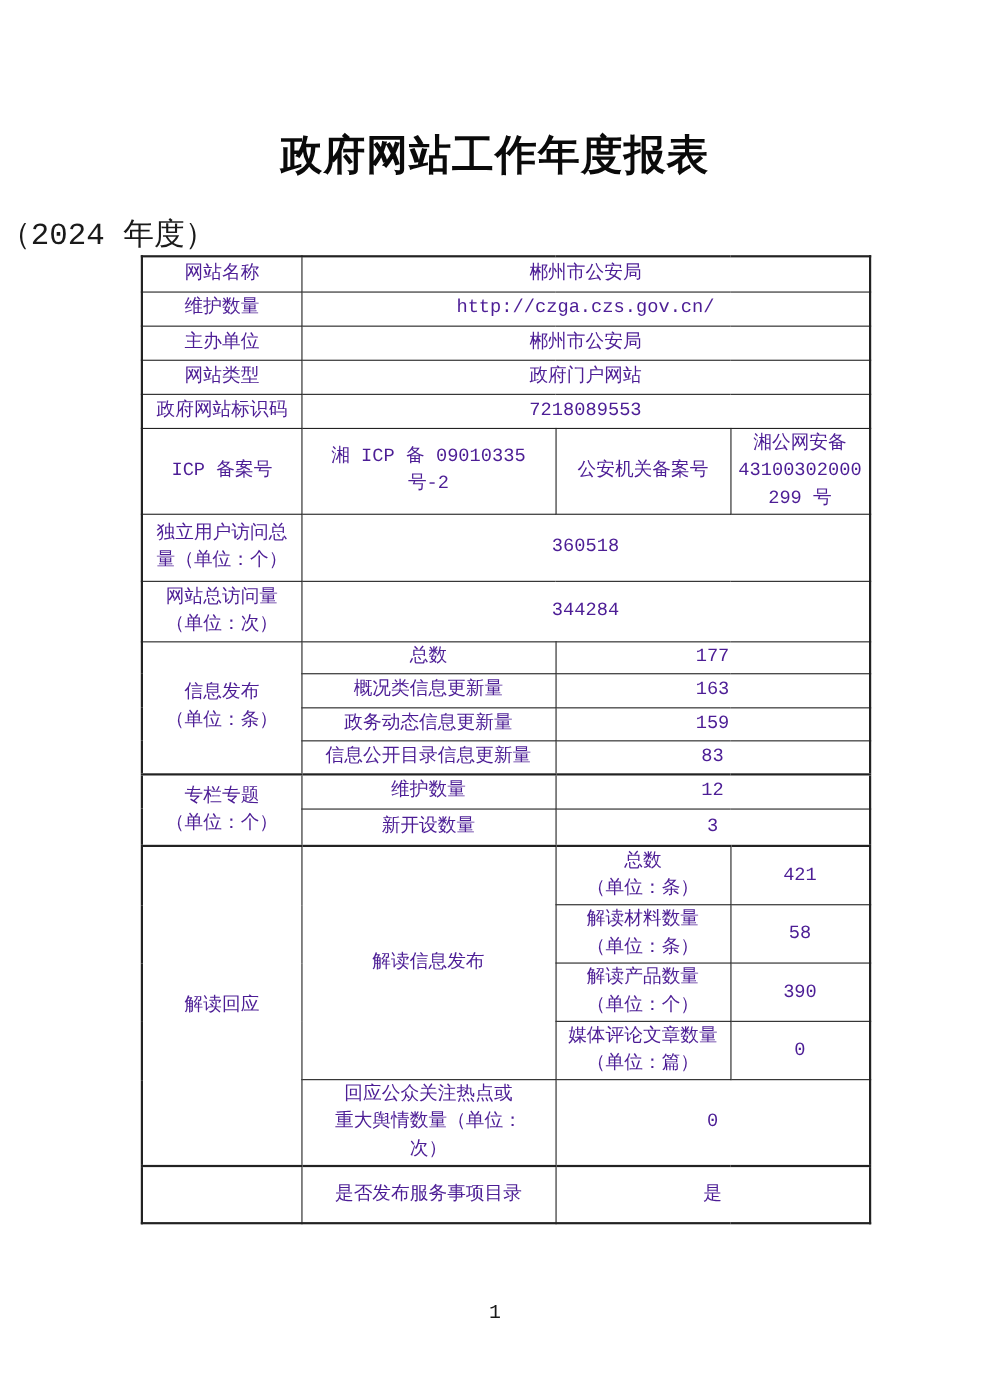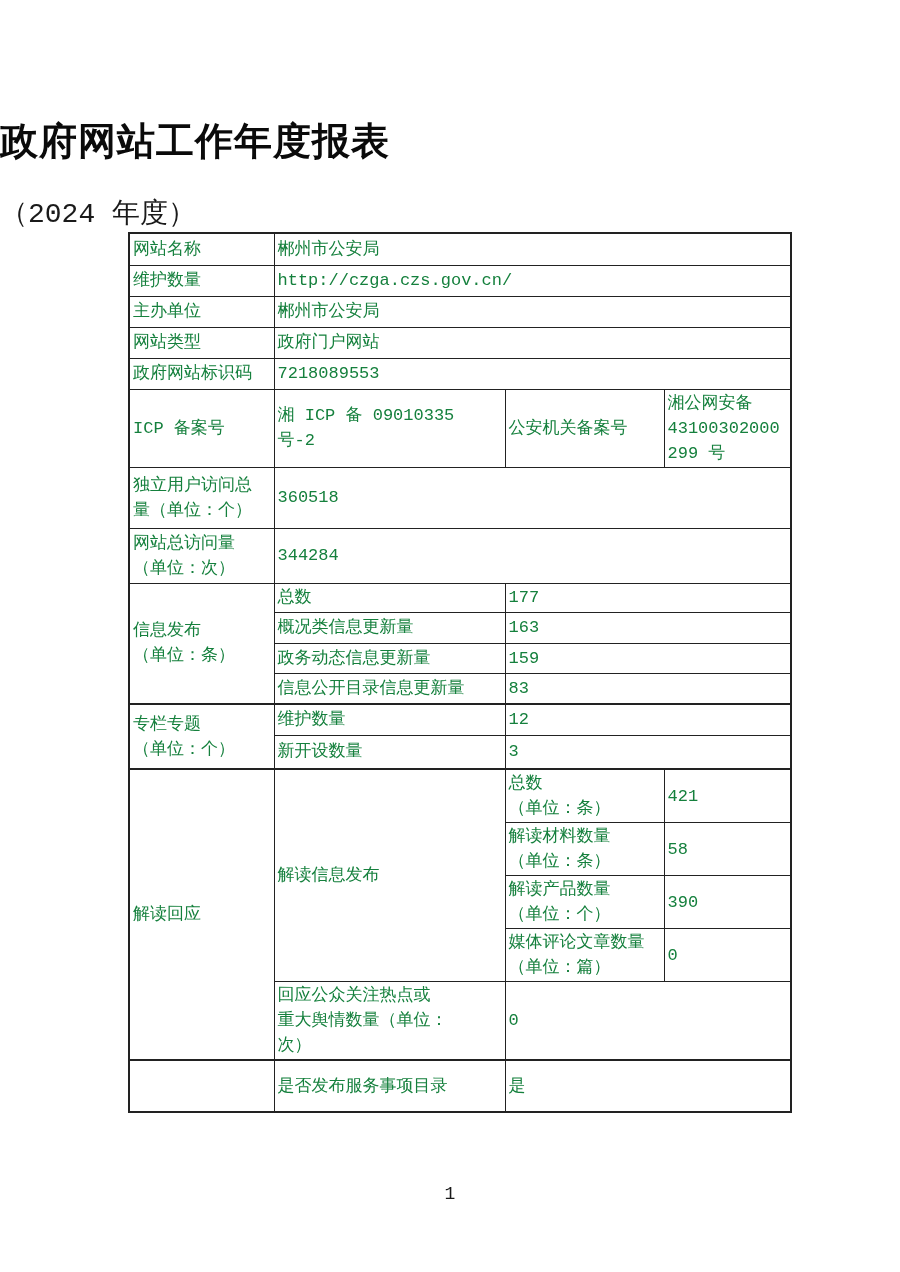--- a/index.html
+++ b/index.html
@@ -8,21 +8,21 @@
     background: #ffffff;
     position: relative;
     margin: 0 auto;
     color: #111111;
     font-family: "Liberation Serif", serif;
     overflow: hidden;
   }
   .doc-title {
     margin: 0;
     padding-top: 116px;
-    text-align: left;
+    text-align: center;
     font-family: "Liberation Sans", sans-serif;
     font-weight: bold;
     font-size: 38px;
     letter-spacing: 1px;
     color: #0a0a0a;
   }
   .doc-subtitle {
     margin-top: 27px;
     font-size: 28px;
     font-family: "Liberation Mono", "Liberation Serif", serif;
@@ -37,26 +37,27 @@
   }
   table.report {
     border-collapse: collapse;
     table-layout: fixed;
     margin-left: 128px;
     width: 662px;
     border: 2px solid #222222;
   }
   table.report td {
     border: 1px solid #222222;
+    text-align: center;
     vertical-align: middle;
     font-size: 17px;
     line-height: 25px;
     padding: 1px 3px;
     font-family: "Liberation Mono", "Liberation Serif", serif;
-    color: #15803d;
+    color: #4c1d95;
     overflow: hidden;
   }
   table.report tr.section-top td { border-top-width: 2px; }
   .ml { white-space: pre-line; }
   .page-num {
     position: absolute;
     left: 0; right: 0;
     top: 1184px;
     text-align: center;
     font-size: 18px;

